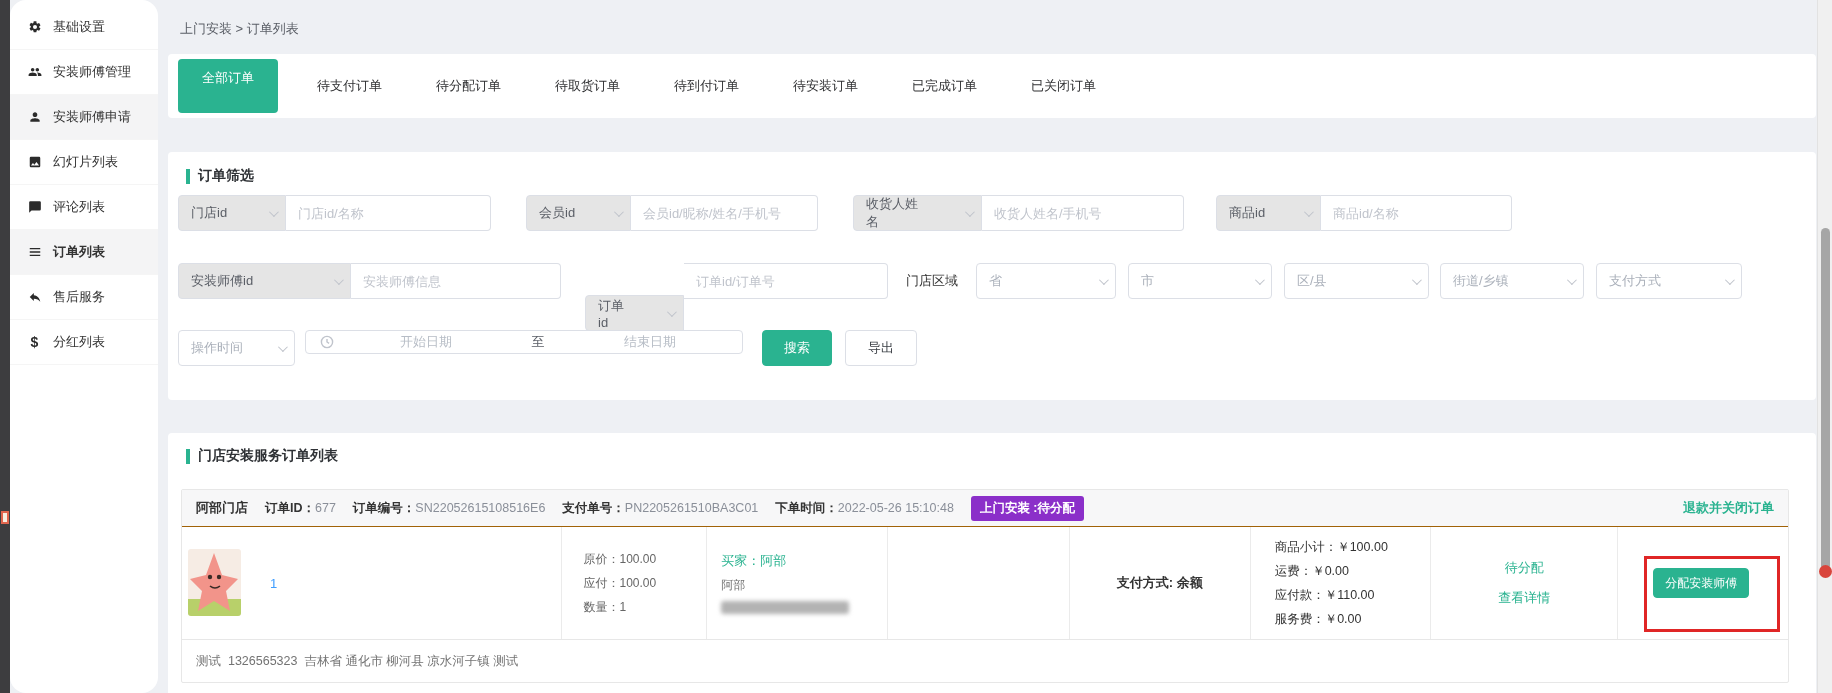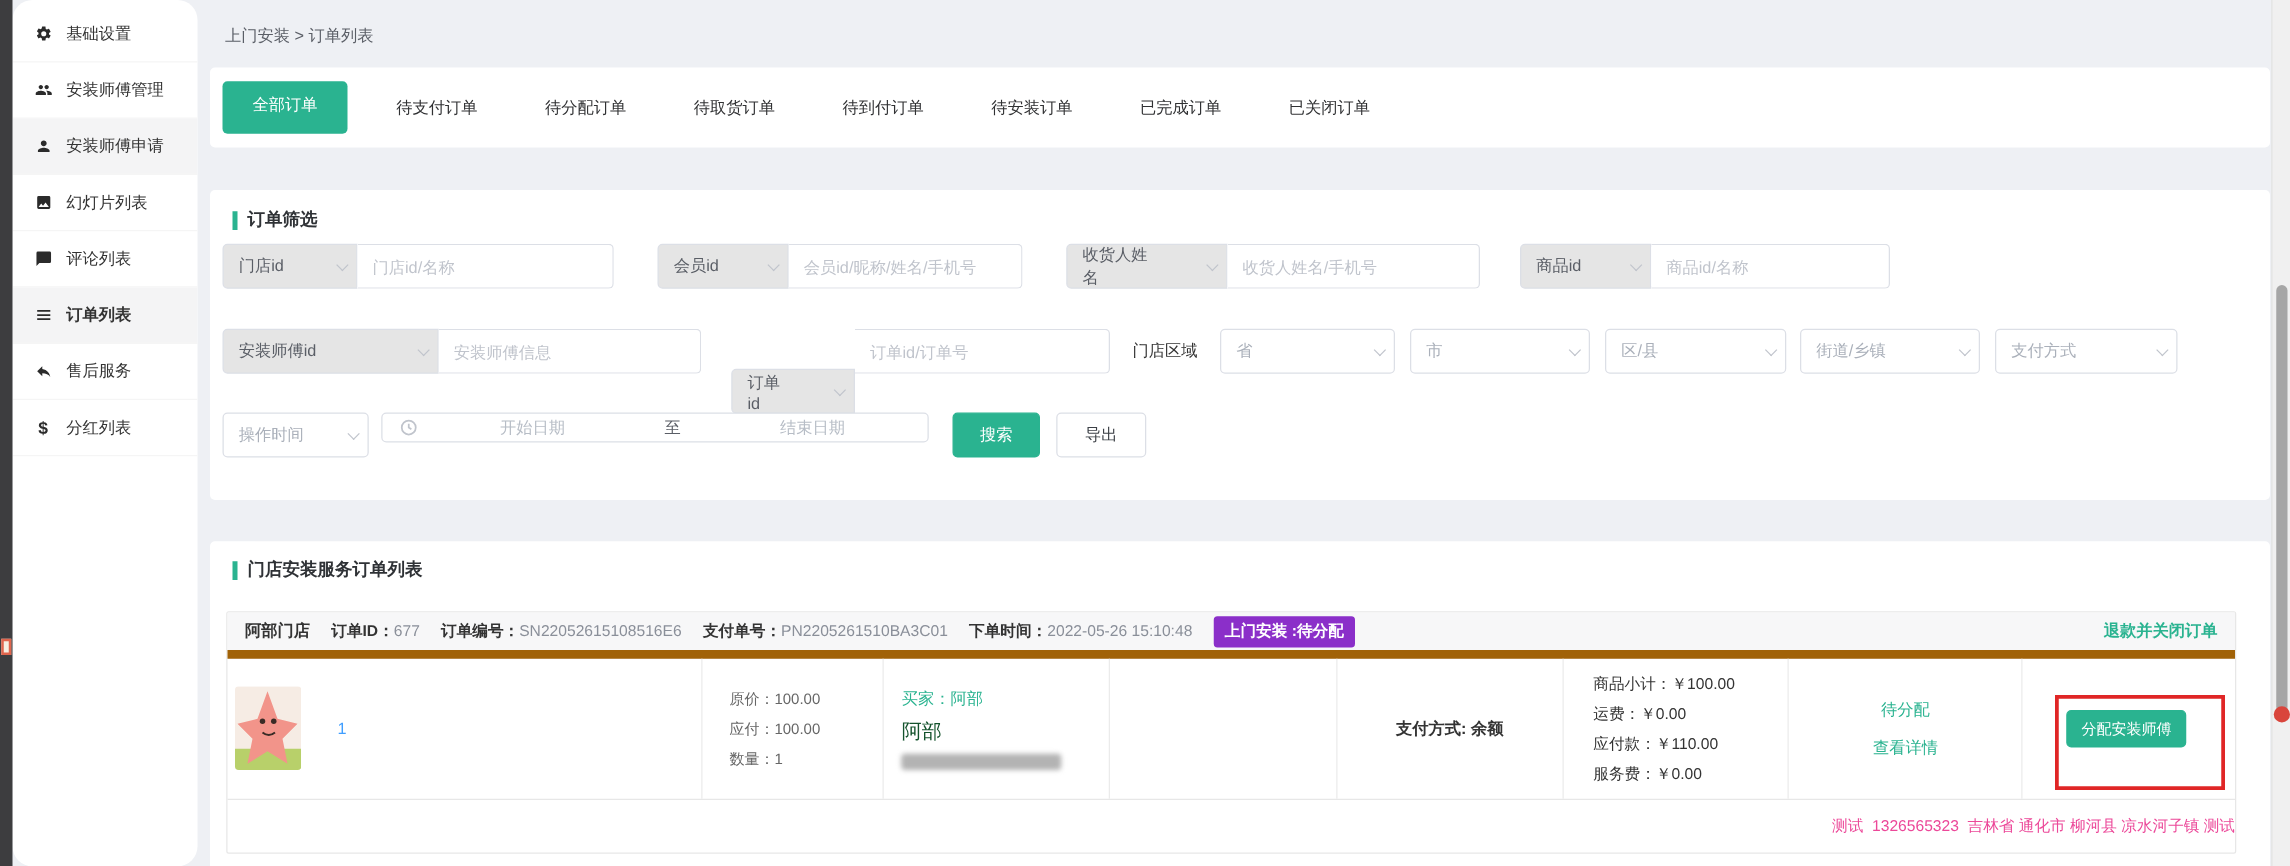--- a/index.html
+++ b/index.html
@@ -19,21 +19,21 @@
   .s-icon { width:15px; height:15px; display:inline-flex; align-items:center; justify-content:center; color:#2b2b2b; flex:0 0 15px; }
   .s-icon svg { width:14px; height:14px; fill:currentColor; }
   .s-icon.dollar { font-weight:bold; font-size:14px; }
 
   
   .breadcrumb { position:absolute; left:180px; top:20px; font-size:13px; color:#5a5e66; }
 
   .card { position:absolute; left:168px; width:1648px; background:#fff; border-radius:4px; }
   .card-tabs { top:54px; height:64px; display:flex; align-items:center; padding-left:10px; }
   .tab { font-size:13px; color:#303133; padding:0 27px; cursor:pointer; }
-  .tab.active { background:#2ab390; color:#fff; border-radius:4px; height:42px; line-height:38px; padding:0 24px; margin-right:12px;font-family:Liberation Serif, serif; }
+  .tab.active { background:#2ab390; color:#fff; border-radius:4px; height:54px; line-height:38px; padding:0 24px; margin-right:12px;font-family:Liberation Serif, serif; }
 
   .card-filter { top:152px; height:248px; }
   .sec-title { position:absolute; left:18px; display:flex; align-items:center; gap:8px; font-size:14px; font-weight:bold; color:#2f3236; }
   .sec-title .bar { width:4px; height:15px; background:#2ab390; display:inline-block; }
   .card-filter .sec-title { top:15px; }
 
   .fgroup { position:absolute; height:36px; display:flex; }
   .sel { height:36px; background:#e5e5e5; border:1px solid #dcdfe6; border-radius:4px 0 0 4px; display:flex; align-items:center; padding:0 9px 0 12px; font-size:13px; color:#5a5e66; cursor:pointer;gap:38px; }
   .sel .chev { margin-left:auto; }
   .chev { width:7px; height:7px; border-right:1.4px solid #c0c4cc; border-bottom:1.4px solid #c0c4cc; transform:rotate(45deg) translateY(-2px); display:inline-block; flex:0 0 7px; }
@@ -50,47 +50,47 @@
   .datebox .dto { flex:0 0 40px; text-align:center; color:#5a5e66; }
 
   .btn { position:absolute; height:36px; border-radius:4px; font-size:13px; display:flex; align-items:center; justify-content:center; cursor:pointer; font-family:inherit; }
   .btn-green { background:#2ab390; color:#fff; border:1px solid #2ab390; }
   .btn-plain { background:#fff; color:#3c4046; border:1px solid #dcdfe6; }
 
   .card-orders { top:433px; height:260px; border-radius:4px 4px 0 0; }
   .card-orders .sec-title { top:14px; }
 
   .order-table { position:absolute; left:13px; top:56px; width:1608px; border:1px solid #e7e7e7; border-radius:2px; background:#fff; }
-  .o-head { height:37px; background:#f7f7f8; border-bottom:7px solid #a16207; display:flex; align-items:center; gap:17px; padding:0 14px; font-size:12.5px; }
+  .o-head { height:37px; background:#f7f7f8; border-bottom:1px solid #a16207; display:flex; align-items:center; gap:17px; padding:0 14px; font-size:12.5px; }
   .o-store { font-weight:bold; color:#333; font-size:13px; }
   .o-field { white-space:nowrap; }
   .o-field b { color:#333; font-weight:bold; }
   .o-field span { color:#8a8f99; }
   .o-badge { background:#8b2fc9; color:#fff; font-size:12.5px; font-weight:bold; padding:4px 9px; border-radius:3px; white-space:nowrap; }
   .o-close { margin-left:auto; color:#2ab390; font-weight:bold; font-size:13px; cursor:pointer; }
 
   .o-body { display:flex; height:112px; }
   .o-col { border-right:1px solid #ebebeb; height:112px; position:relative; display:flex; flex-direction:column; justify-content:center; }
   .o-col:last-child { border-right:none; }
   .c1 { width:380px; } .c2 { width:146px; padding-left:22px; gap:7px; font-size:12px; color:#666; }
   .c3 { width:181px; padding-left:14px; gap:7px; }
   .c4 { width:182px; } .c5 { width:181px; align-items:center; font-size:13px; font-weight:bold; color:#333; }
   .c6 { width:181px; padding-left:24px; gap:7px; font-size:12.5px; color:#333; }
   .c7 { width:187px; align-items:center; gap:12px; font-size:13px; color:#2ab390; }
   .c8 { width:170px; }
   .prod-img { position:absolute; left:6px; top:22px; width:53px; height:67px; border-radius:3px; overflow:hidden; }
   .qty { position:absolute; left:88px; top:50%; transform:translateY(-50%); color:#409eff; font-size:13px; cursor:pointer; }
   .buyer { color:#2ab390; font-size:13px; }
-  .buyer-name { color:#14532d; font-size:16px; }
+  .buyer-name { color:#737373; font-size:12px; }
   .blurred { width:128px; height:13px; background:#b3b3b3; border-radius:3px; filter:blur(2px); }
   .lnk { cursor:pointer; }
   .assign-btn { position:absolute; left:35px; top:41px; width:96px; height:30px; background:#2ab390; border:1px solid #2ab390; color:#fff; font-size:12px; border-radius:4px; cursor:pointer; font-family:inherit; }
   .red-rect { position:absolute; left:26px; top:29px; width:136px; height:76px; border:3px solid #e02626; pointer-events:none; }
 
-  .o-addr { border-top:1px solid #e7e7e7; height:43px; line-height:43px; padding-left:14px; font-size:12.5px; color:#ec4899; white-space:pre;text-align:right; }
+  .o-addr { border-top:1px solid #e7e7e7; height:43px; line-height:43px; padding-left:14px; font-size:12.5px; color:#737373; white-space:pre; }
 
   
   .scrollbar { position:absolute; right:0; top:0; width:15px; height:693px; background:#f0f0f0; border-left:1px solid #e2e2e2; z-index:6; }
   .sb-thumb { position:absolute; left:3px; top:228px; width:9px; height:342px; background:#a6a6a6; border-radius:5px; cursor:pointer; }
   .sb-dot { position:absolute; left:1px; top:565px; width:13px; height:13px; border-radius:50%; background:#d9453c; }
 </style>
 </head>
 <body>
 
 <div id="app">

